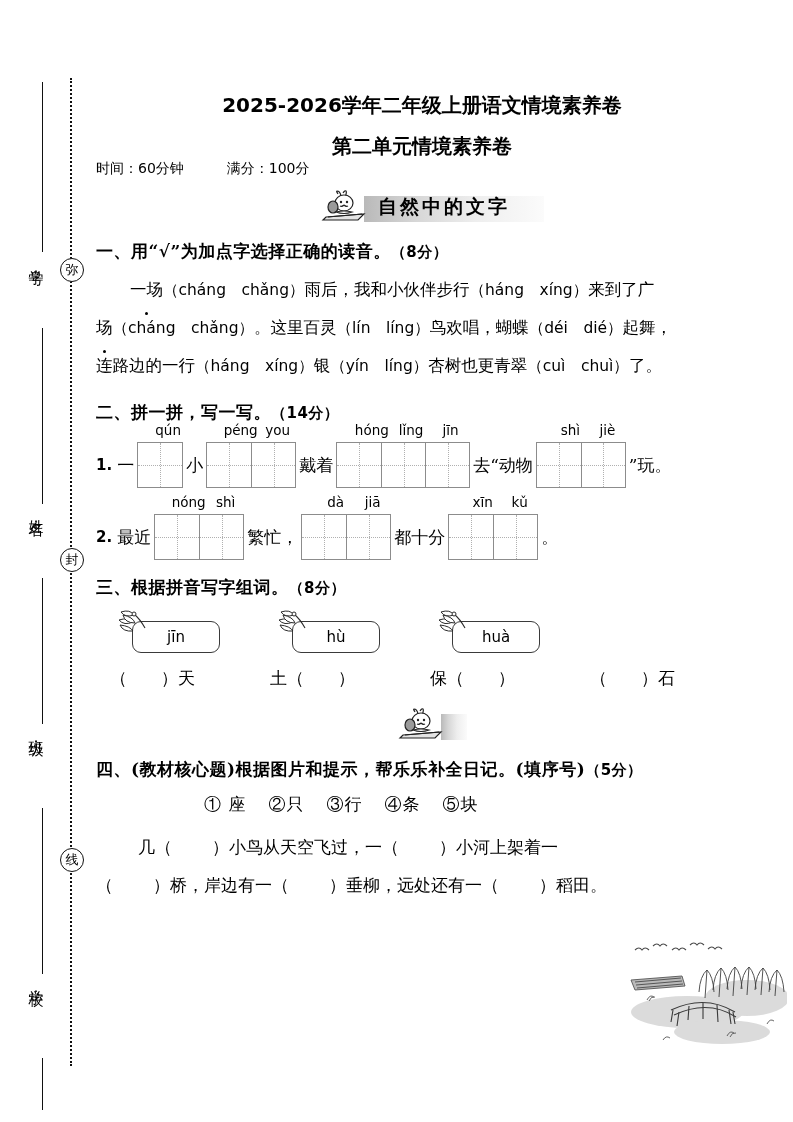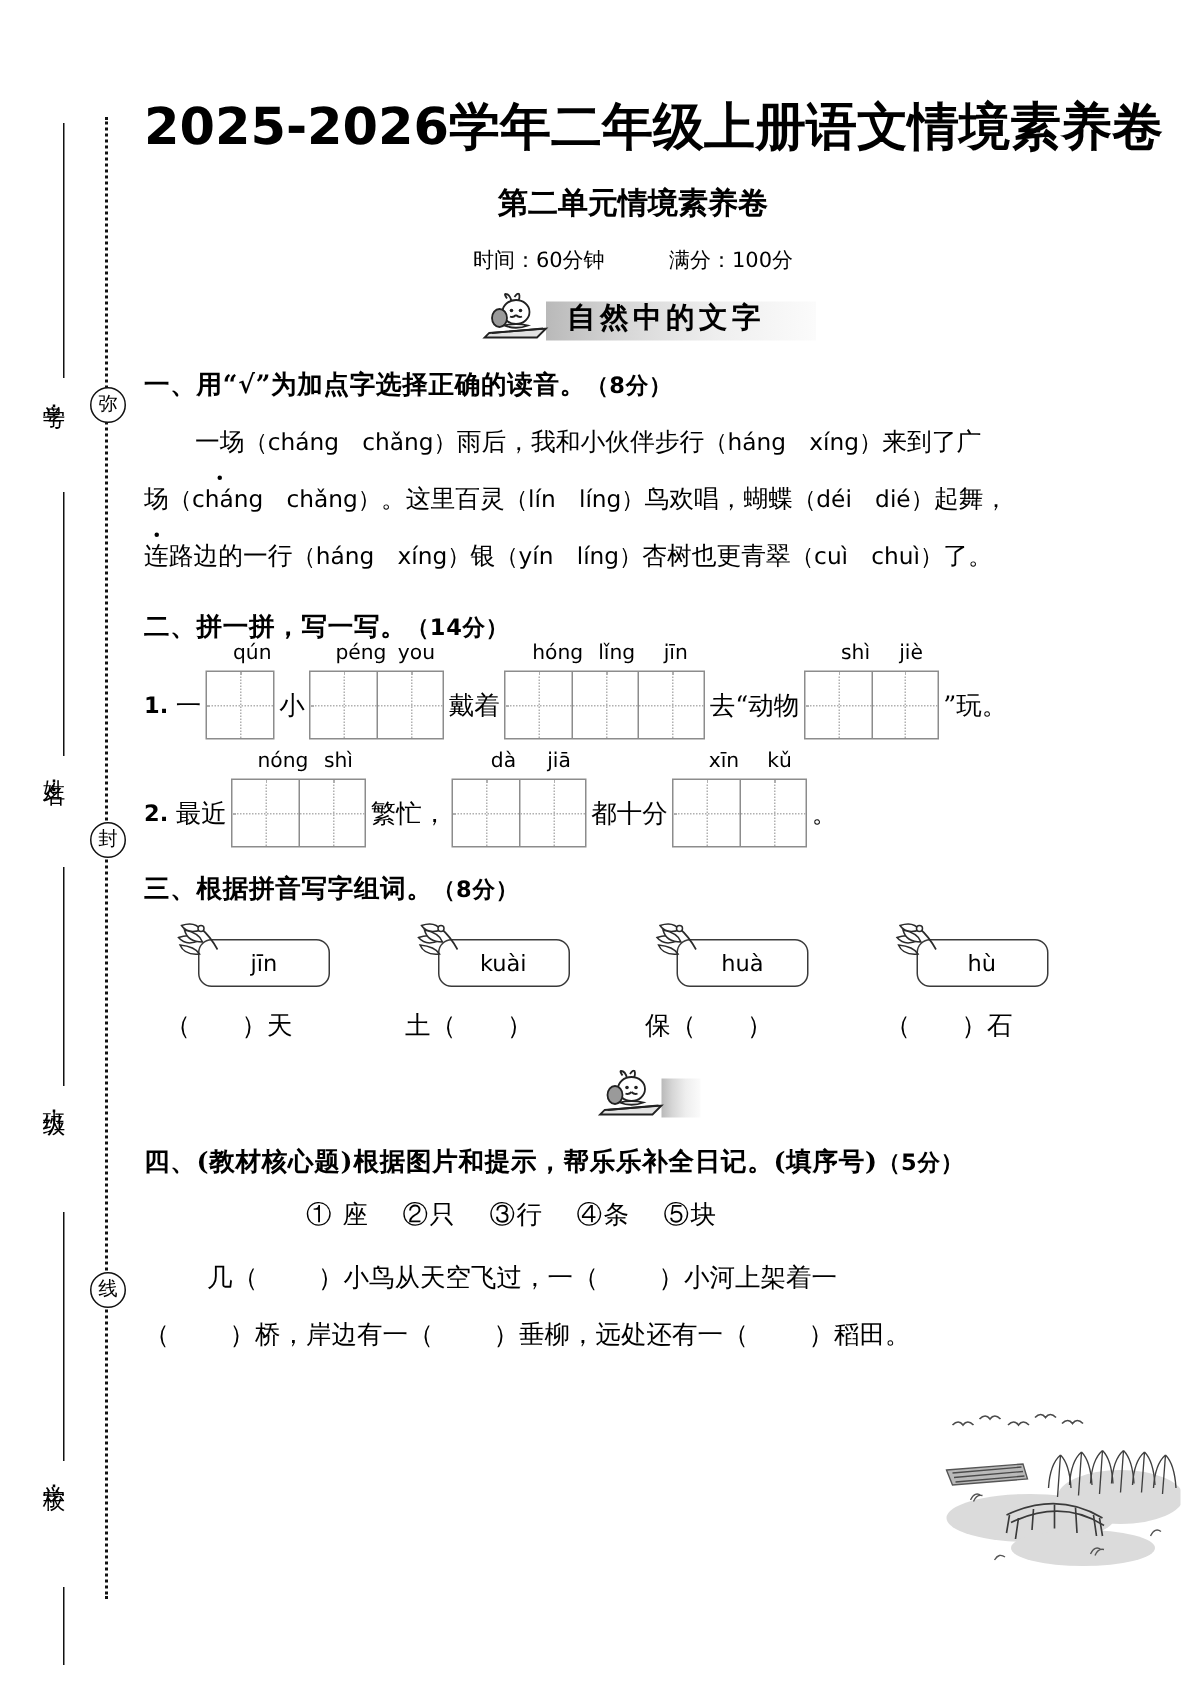--- a/index.html
+++ b/index.html
@@ -88,37 +88,35 @@
     position: absolute;
     left: 96px;
     top: 0;
     width: 652px;
     height: 1122px;
   }
 
   
   .title1 {
     text-align: center;
-    font-size: 34px;
+    font-size: 20px;
     font-weight: 700;
     letter-spacing: 0px;
-    margin-top: 62px;
+    margin-top: 92px;
     font-family: "DejaVu Sans", "Liberation Sans", sans-serif;
     white-space: nowrap;
   }
   .title2 {
     text-align: center;
     font-size: 20px;
     font-weight: 700;
     margin-top: 14px;
     font-family: "DejaVu Sans", "Liberation Sans", sans-serif;
   }
   .meta {
-    text-align: center;
-    margin-top: 16px;
     font-size: 14px;
     font-family: "DejaVu Sans", "Liberation Sans", sans-serif;
   }
   .meta .gap { display: inline-block; width: 34px; }
 
   
   .banner {
     position: relative;
     height: 34px;
     margin-top: 12px;
@@ -490,51 +488,36 @@
             <span class="dfly"><svg viewBox="0 0 34 28" width="34" height="28">
       <g stroke="#2b2b2b" fill="#fff" stroke-width="1">
         <path d="M6 4 q9 -3 13 3 q-9 3 -13 -3 Z"></path>
         <path d="M4 12 q9 -3 14 2 q-9 4 -14 -2 Z"></path>
         <path d="M8 7 q10 2 12 8 q-10 0 -12 -8 Z"></path>
         <path d="M5 17 q10 1 13 6 q-10 1 -13 -6 Z"></path>
         <path d="M19 6 q6 5 11 14" stroke-width="1.1" fill="none"></path>
         <circle cx="19" cy="6" r="2"></circle>
       </g>
     </svg></span>
-            <span>kuài</span>
+            <span>hù</span>
           </div>
         </div>
         <div class="dcol">
           <div class="dcard">
             <span class="dfly"><svg viewBox="0 0 34 28" width="34" height="28">
       <g stroke="#2b2b2b" fill="#fff" stroke-width="1">
         <path d="M6 4 q9 -3 13 3 q-9 3 -13 -3 Z"></path>
         <path d="M4 12 q9 -3 14 2 q-9 4 -14 -2 Z"></path>
         <path d="M8 7 q10 2 12 8 q-10 0 -12 -8 Z"></path>
         <path d="M5 17 q10 1 13 6 q-10 1 -13 -6 Z"></path>
         <path d="M19 6 q6 5 11 14" stroke-width="1.1" fill="none"></path>
         <circle cx="19" cy="6" r="2"></circle>
       </g>
     </svg></span>
             <span>huà</span>
-          </div>
-        </div>
-        <div class="dcol">
-          <div class="dcard">
-            <span class="dfly"><svg viewBox="0 0 34 28" width="34" height="28">
-      <g stroke="#2b2b2b" fill="#fff" stroke-width="1">
-        <path d="M6 4 q9 -3 13 3 q-9 3 -13 -3 Z"></path>
-        <path d="M4 12 q9 -3 14 2 q-9 4 -14 -2 Z"></path>
-        <path d="M8 7 q10 2 12 8 q-10 0 -12 -8 Z"></path>
-        <path d="M5 17 q10 1 13 6 q-10 1 -13 -6 Z"></path>
-        <path d="M19 6 q6 5 11 14" stroke-width="1.1" fill="none"></path>
-        <circle cx="19" cy="6" r="2"></circle>
-      </g>
-    </svg></span>
-            <span>hù</span>
           </div>
         </div>
       </div>
     <div class="blankrow" id="q3-blanks1"><span class="bcol"><span>（</span><span class="paren-gap"></span><span>）天</span></span><span class="bcol"><span>土（</span><span class="paren-gap"></span><span>）</span></span><span class="bcol"><span>保（</span><span class="paren-gap"></span><span>）</span></span><span class="bcol"><span>（</span><span class="paren-gap"></span><span>）石</span></span></div>
 
     <div class="banner" style="margin-top:18px;">
       <div class="banner-inner">
         <div class="banner-bar"></div>
         <span class="banner-icon">
           <svg viewBox="0 0 54 34" width="54" height="34">

